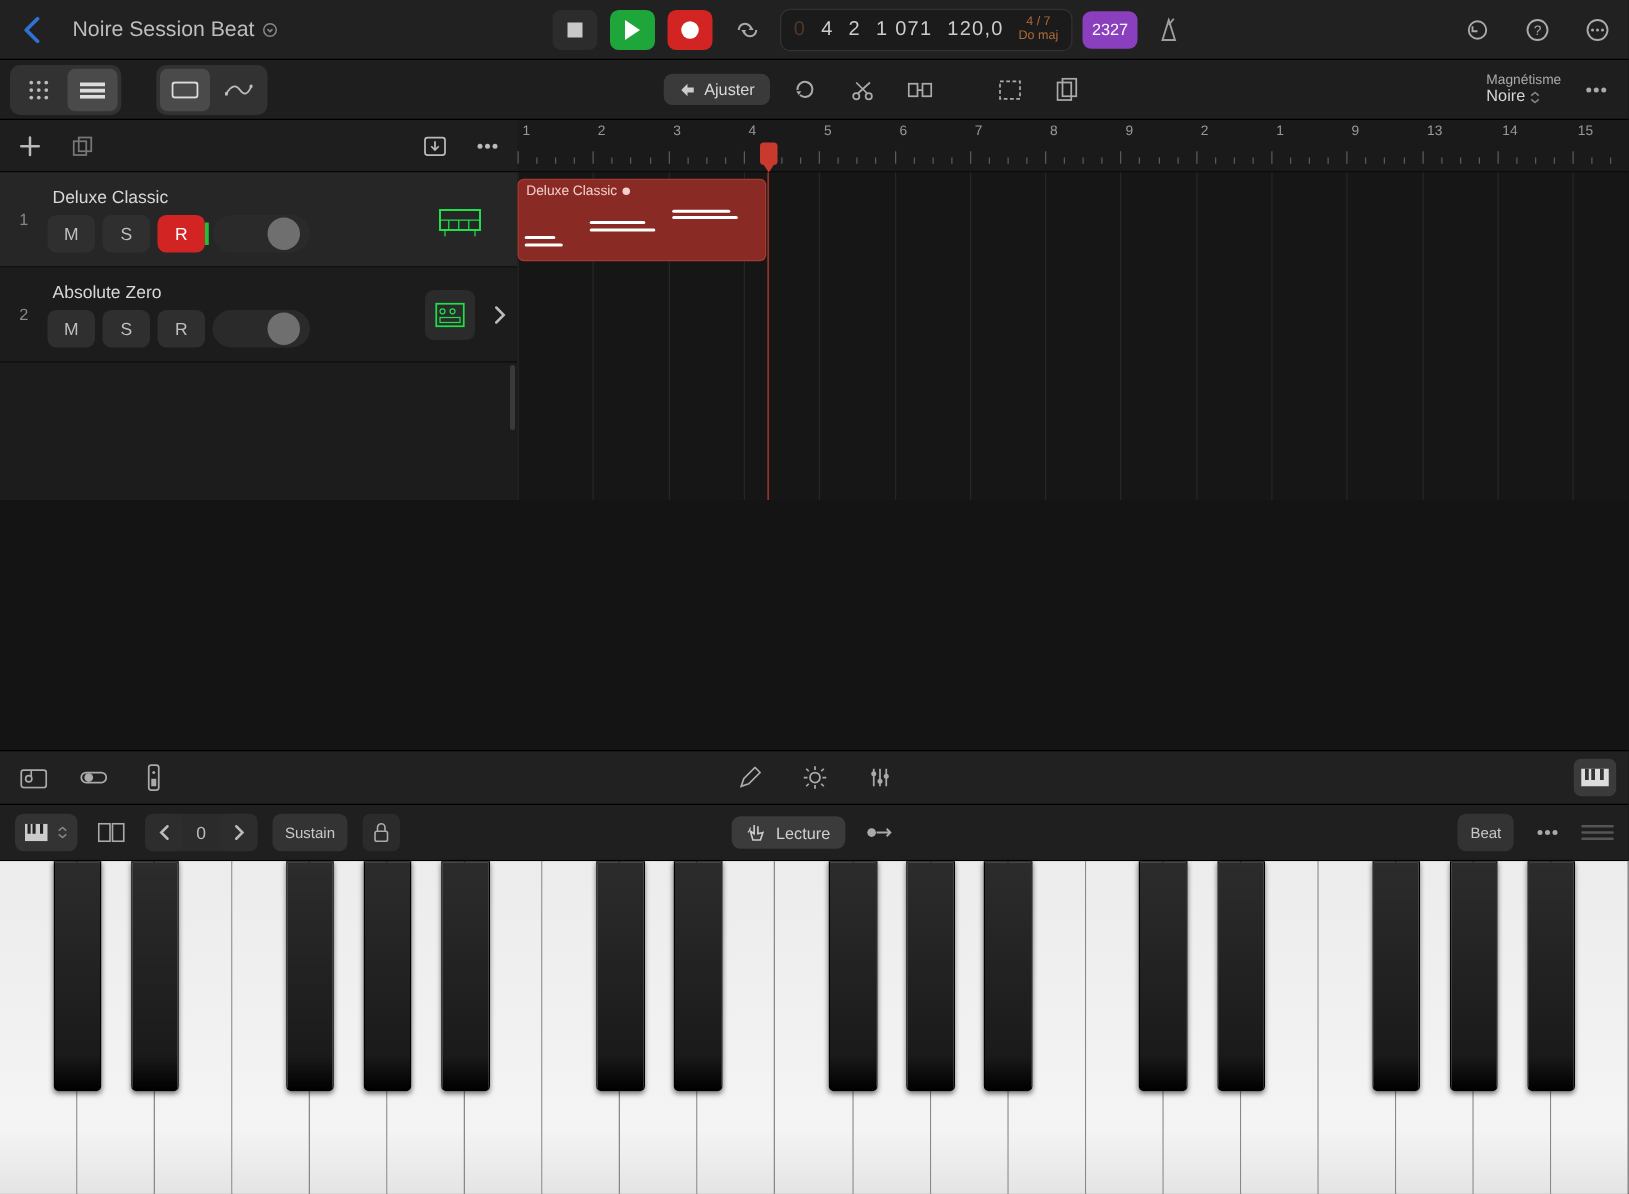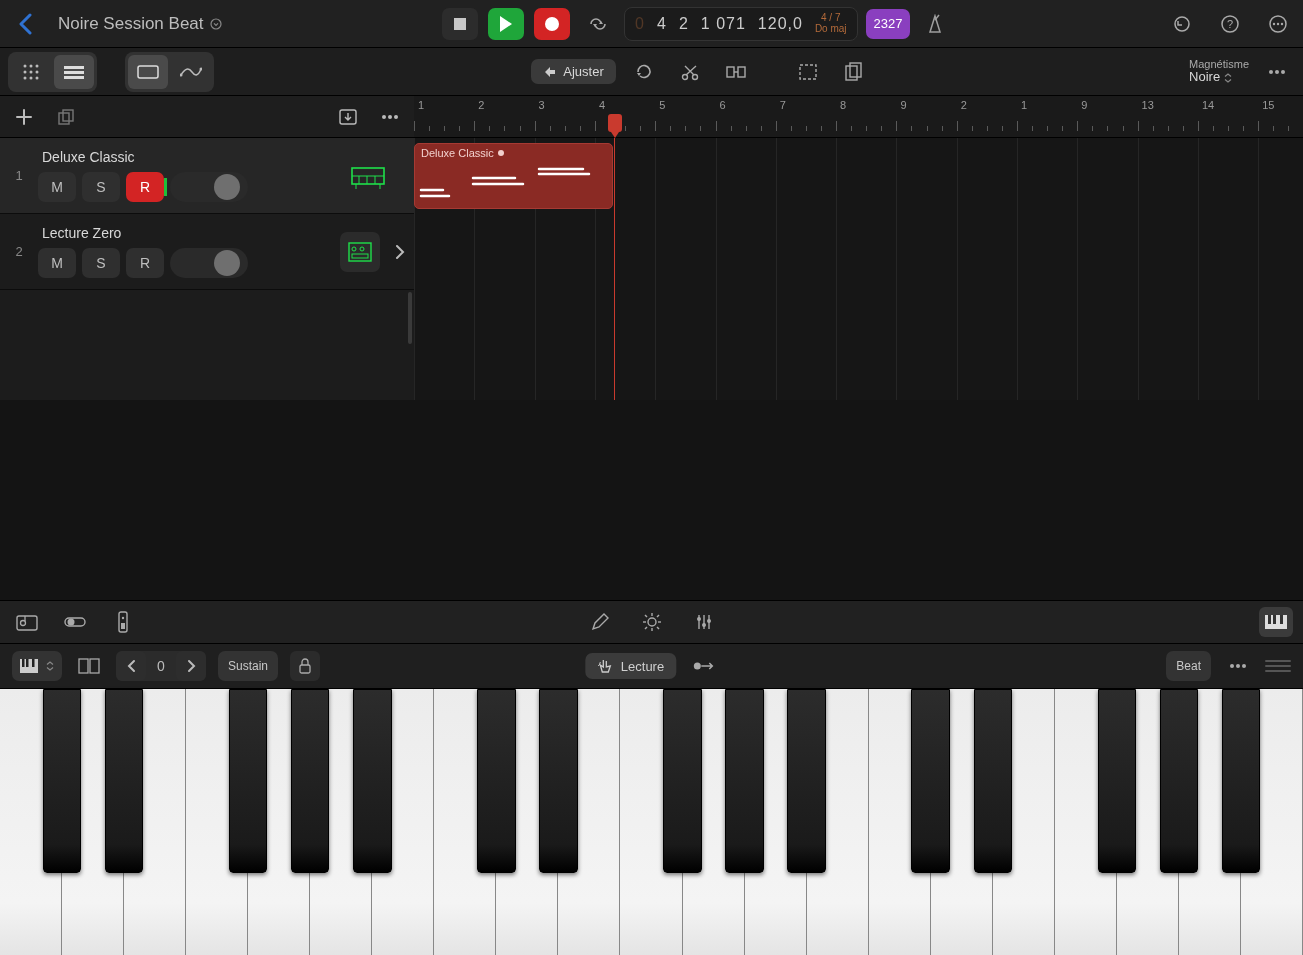--- a/index.html
+++ b/index.html
@@ -434,21 +434,21 @@
             <line x1="24" y1="14" x2="24" y2="22" stroke="#1fe04a"></line>
             <line x1="5" y1="22" x2="5" y2="27" stroke="#1fe04a"></line>
             <line x1="29" y1="22" x2="29" y2="27" stroke="#1fe04a"></line>
           </svg>
       </div>
       <div class="expand-chev" style="width:20px"></div>
     </div>
     <div class="track">
       <div class="tnum">2</div>
       <div class="tmain">
-        <div class="tname">Lecture Zero</div>
+        <div class="tname">Absolute Zero</div>
         <div class="tcontrols">
           <div class="msr">M</div>
           <div class="msr">S</div>
           <div class="msr">R</div>
           <div class="vol-slider">
             <div class="vol-knob" style="left:44px"></div>
           </div>
         </div>
       </div>
       <div class="instr-icon" style="background:#2b2b2b;border-radius:7px;">

